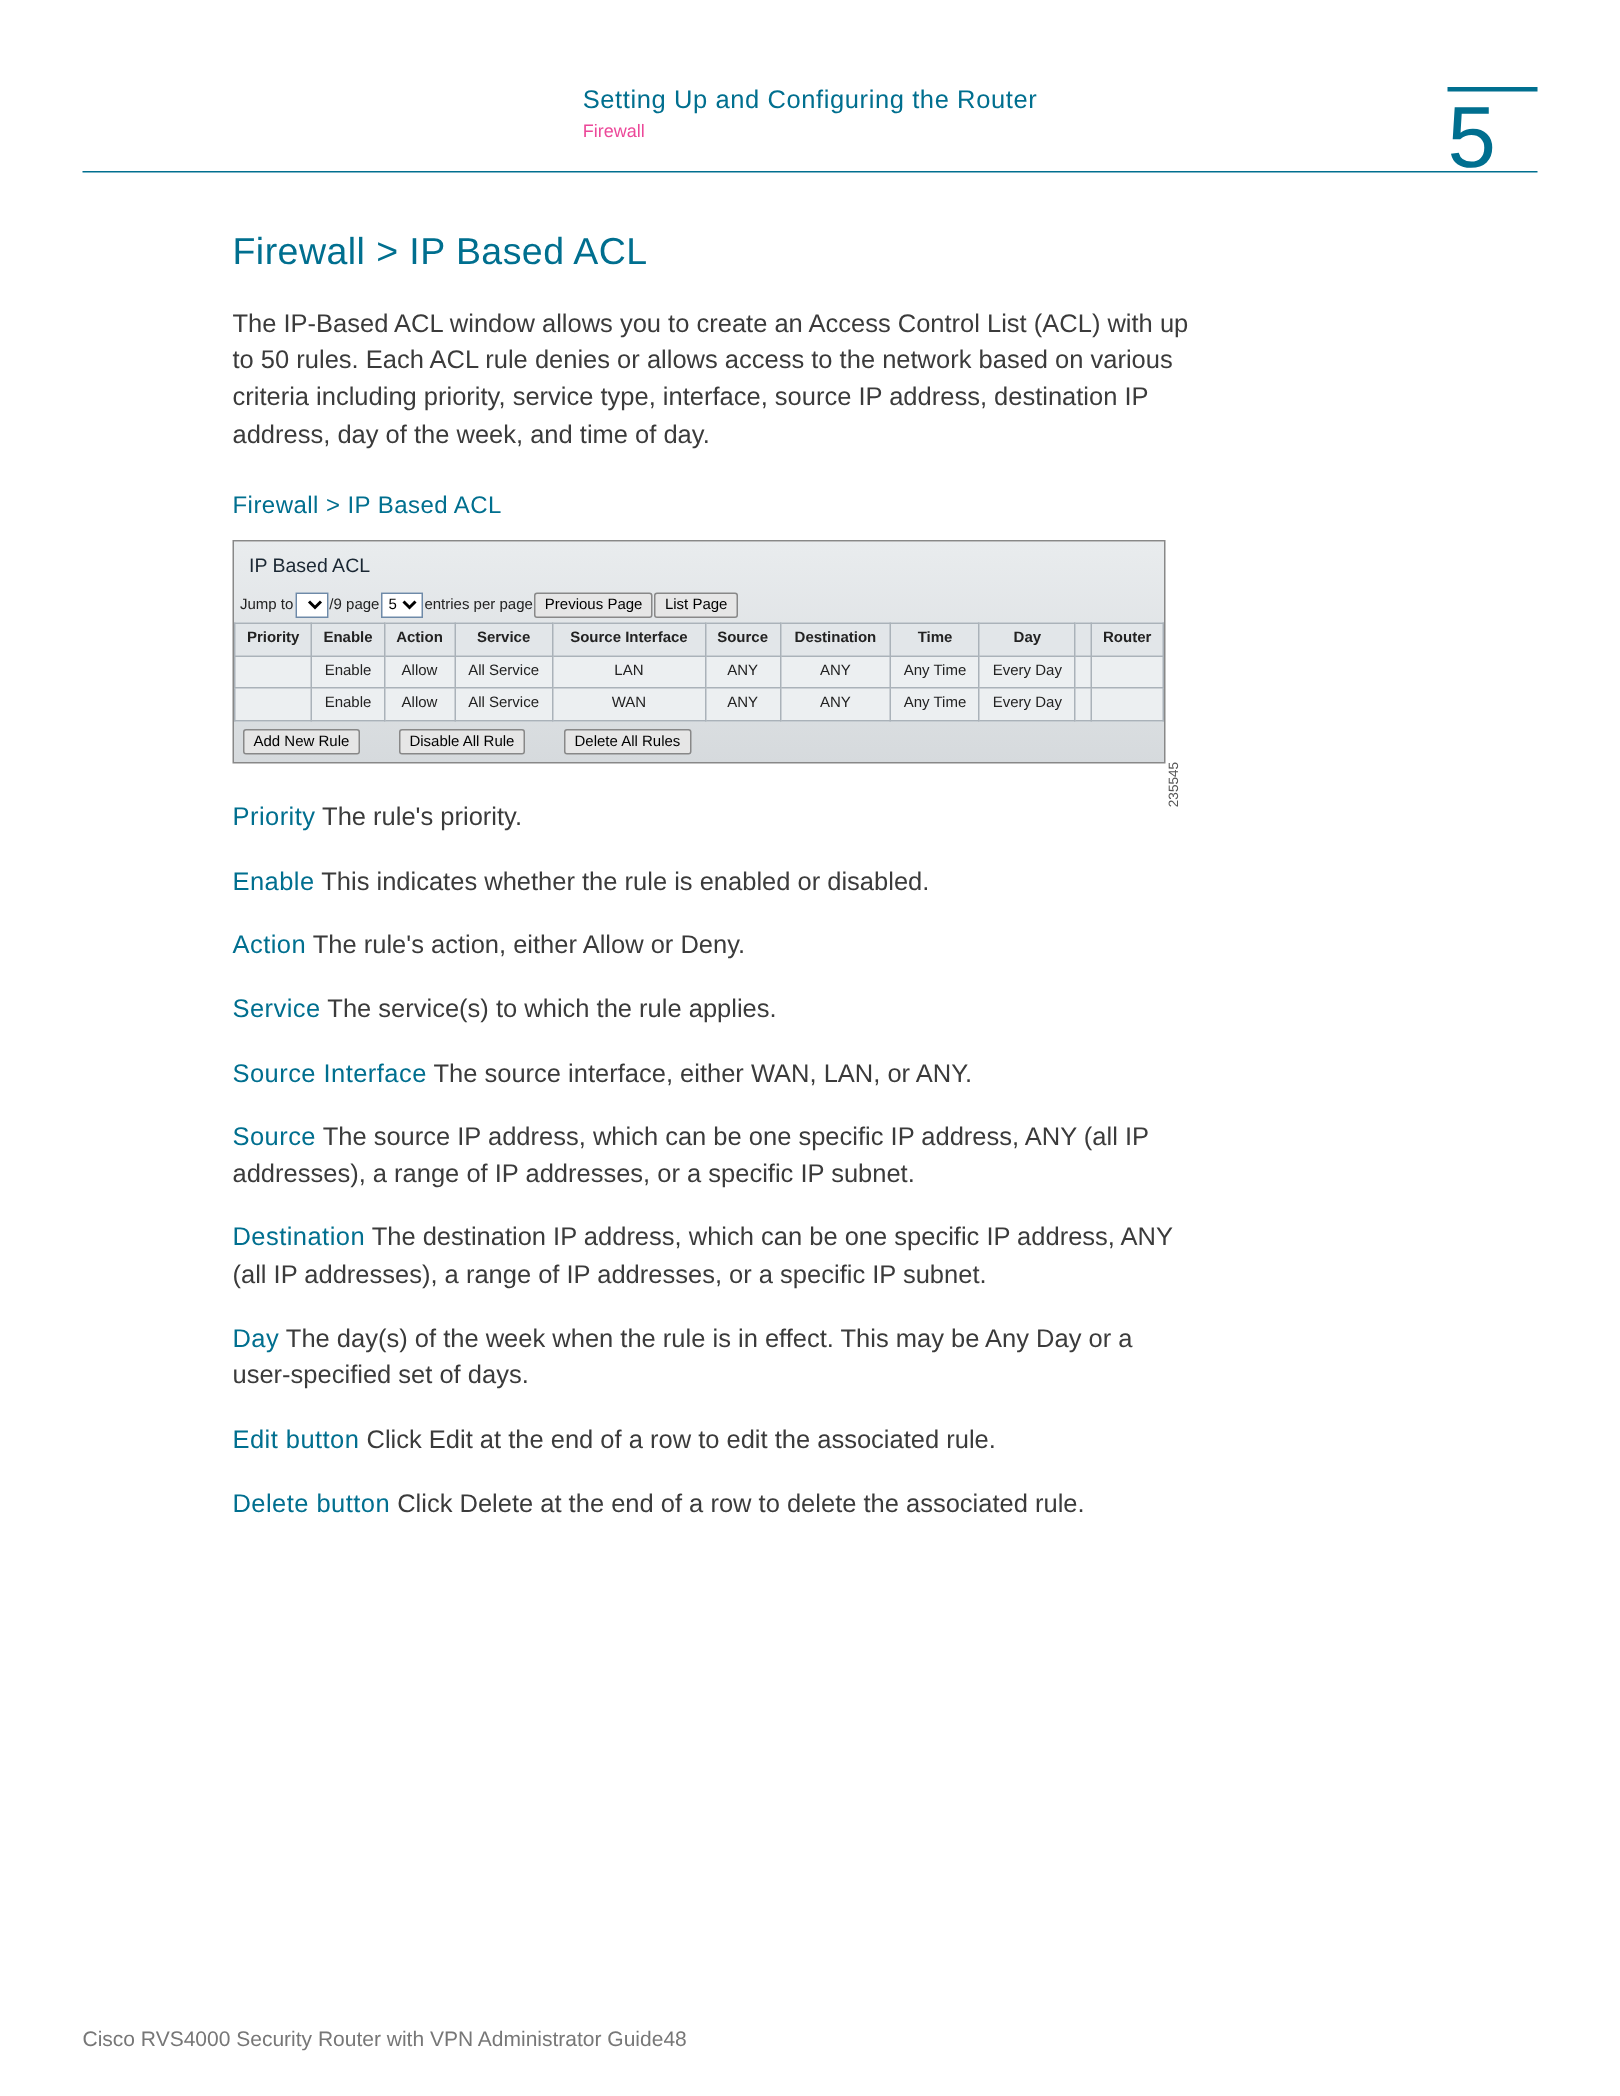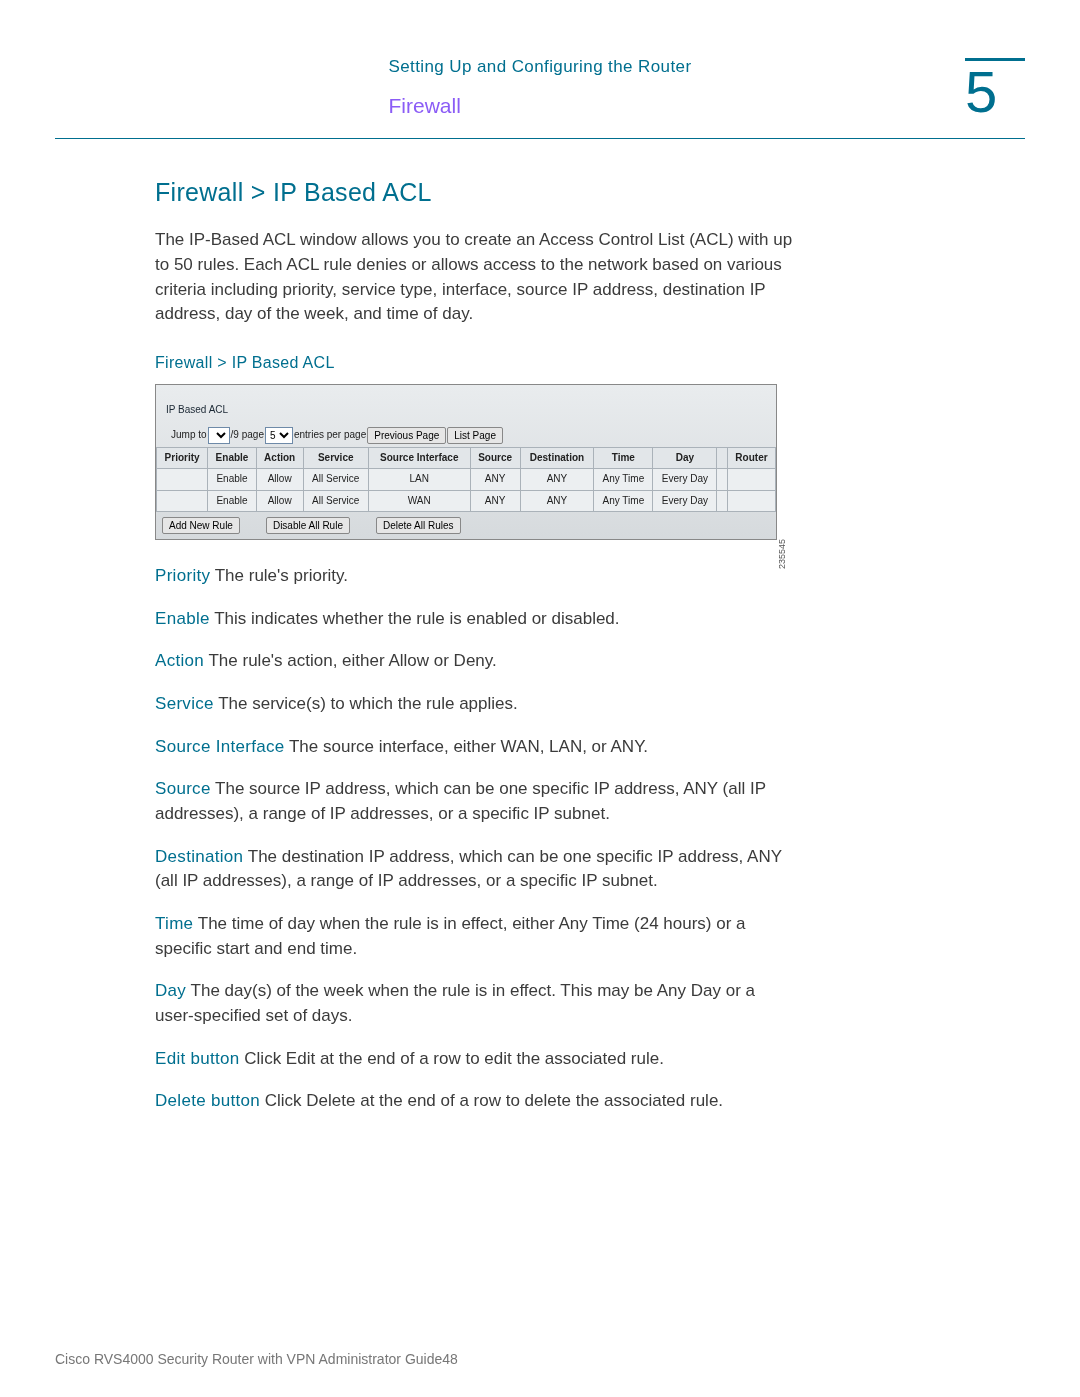--- a/index.html
+++ b/index.html
@@ -23,23 +23,22 @@
   }
   .header-left {
     font-size: 17px;
     line-height: 1.4;
   }
   .section-title {
     color: #006f8f;
     letter-spacing: 0.4px;
   }
   .section-sub {
-    color: #8b5cf6;
-    font-size: 21px;
-    margin-top: 12px;
+    color: #ec4899;
+    font-size: 12px;
   }
   .chapter-num {
     color: #006f8f;
     font-size: 58px;
     font-weight: 400;
     line-height: 1;
   }
   .hr {
     border: none;
     border-top: 1.5px solid #006f8f;
@@ -88,29 +87,29 @@
   .acl-widget {
     border: 1px solid #888;
     background: linear-gradient(#e9ecee,#d6dadd);
     font-size: 11px;
     color: #222;
     position: relative;
     margin-bottom: 24px;
     width: 620px;
   }
   .acl-widget .panel-title {
-    padding: 18px 10px 6px 10px;
-    font-size: 10px;
+    padding: 7px 10px 6px 10px;
+    font-size: 13px;
     color: #1a2733;
   }
   .acl-widget .toolbar {
     display: flex;
     align-items: center;
     gap: 1px;
-    padding: 3px 15px;
+    padding: 3px 4px;
     font-size: 10px;
   }
   .acl-widget select.mini {
     font-size: 10px;
     height: 17px;
     border: 1px solid #6e8aa8;
     background: #fff;
   }
   .acl-widget button.mini {
     font-size: 10px;
@@ -249,21 +248,20 @@
     </div>
 
     <div id="def-list">
         <p><span class="term">Priority</span><span> The rule's priority.</span></p>
         <p><span class="term">Enable</span><span> This indicates whether the rule is enabled or disabled.</span></p>
         <p><span class="term">Action</span><span> The rule's action, either Allow or Deny.</span></p>
         <p><span class="term">Service</span><span> The service(s) to which the rule applies.</span></p>
         <p><span class="term">Source Interface</span><span> The source interface, either WAN, LAN, or ANY.</span></p>
         <p><span class="term">Source</span><span> The source IP address, which can be one specific IP address, ANY (all IP addresses), a range of IP addresses, or a specific IP subnet.</span></p>
         <p><span class="term">Destination</span><span> The destination IP address, which can be one specific IP address, ANY (all IP addresses), a range of IP addresses, or a specific IP subnet.</span></p>
-        <p><span class="term">Time</span><span> The time of day when the rule is in effect, either Any Time (24 hours) or a specific start and end time.</span></p>
         <p><span class="term">Day</span><span> The day(s) of the week when the rule is in effect. This may be Any Day or a user-specified set of days.</span></p>
         <p><span class="term">Edit button</span><span> Click Edit at the end of a row to edit the associated rule.</span></p>
         <p><span class="term">Delete button</span><span> Click Delete at the end of a row to delete the associated rule.</span></p>
       </div>
   </div>
 
   <div class="footer">
     <span>Cisco RVS4000 Security Router with VPN Administrator Guide</span>
     <span>48</span>
   </div>

